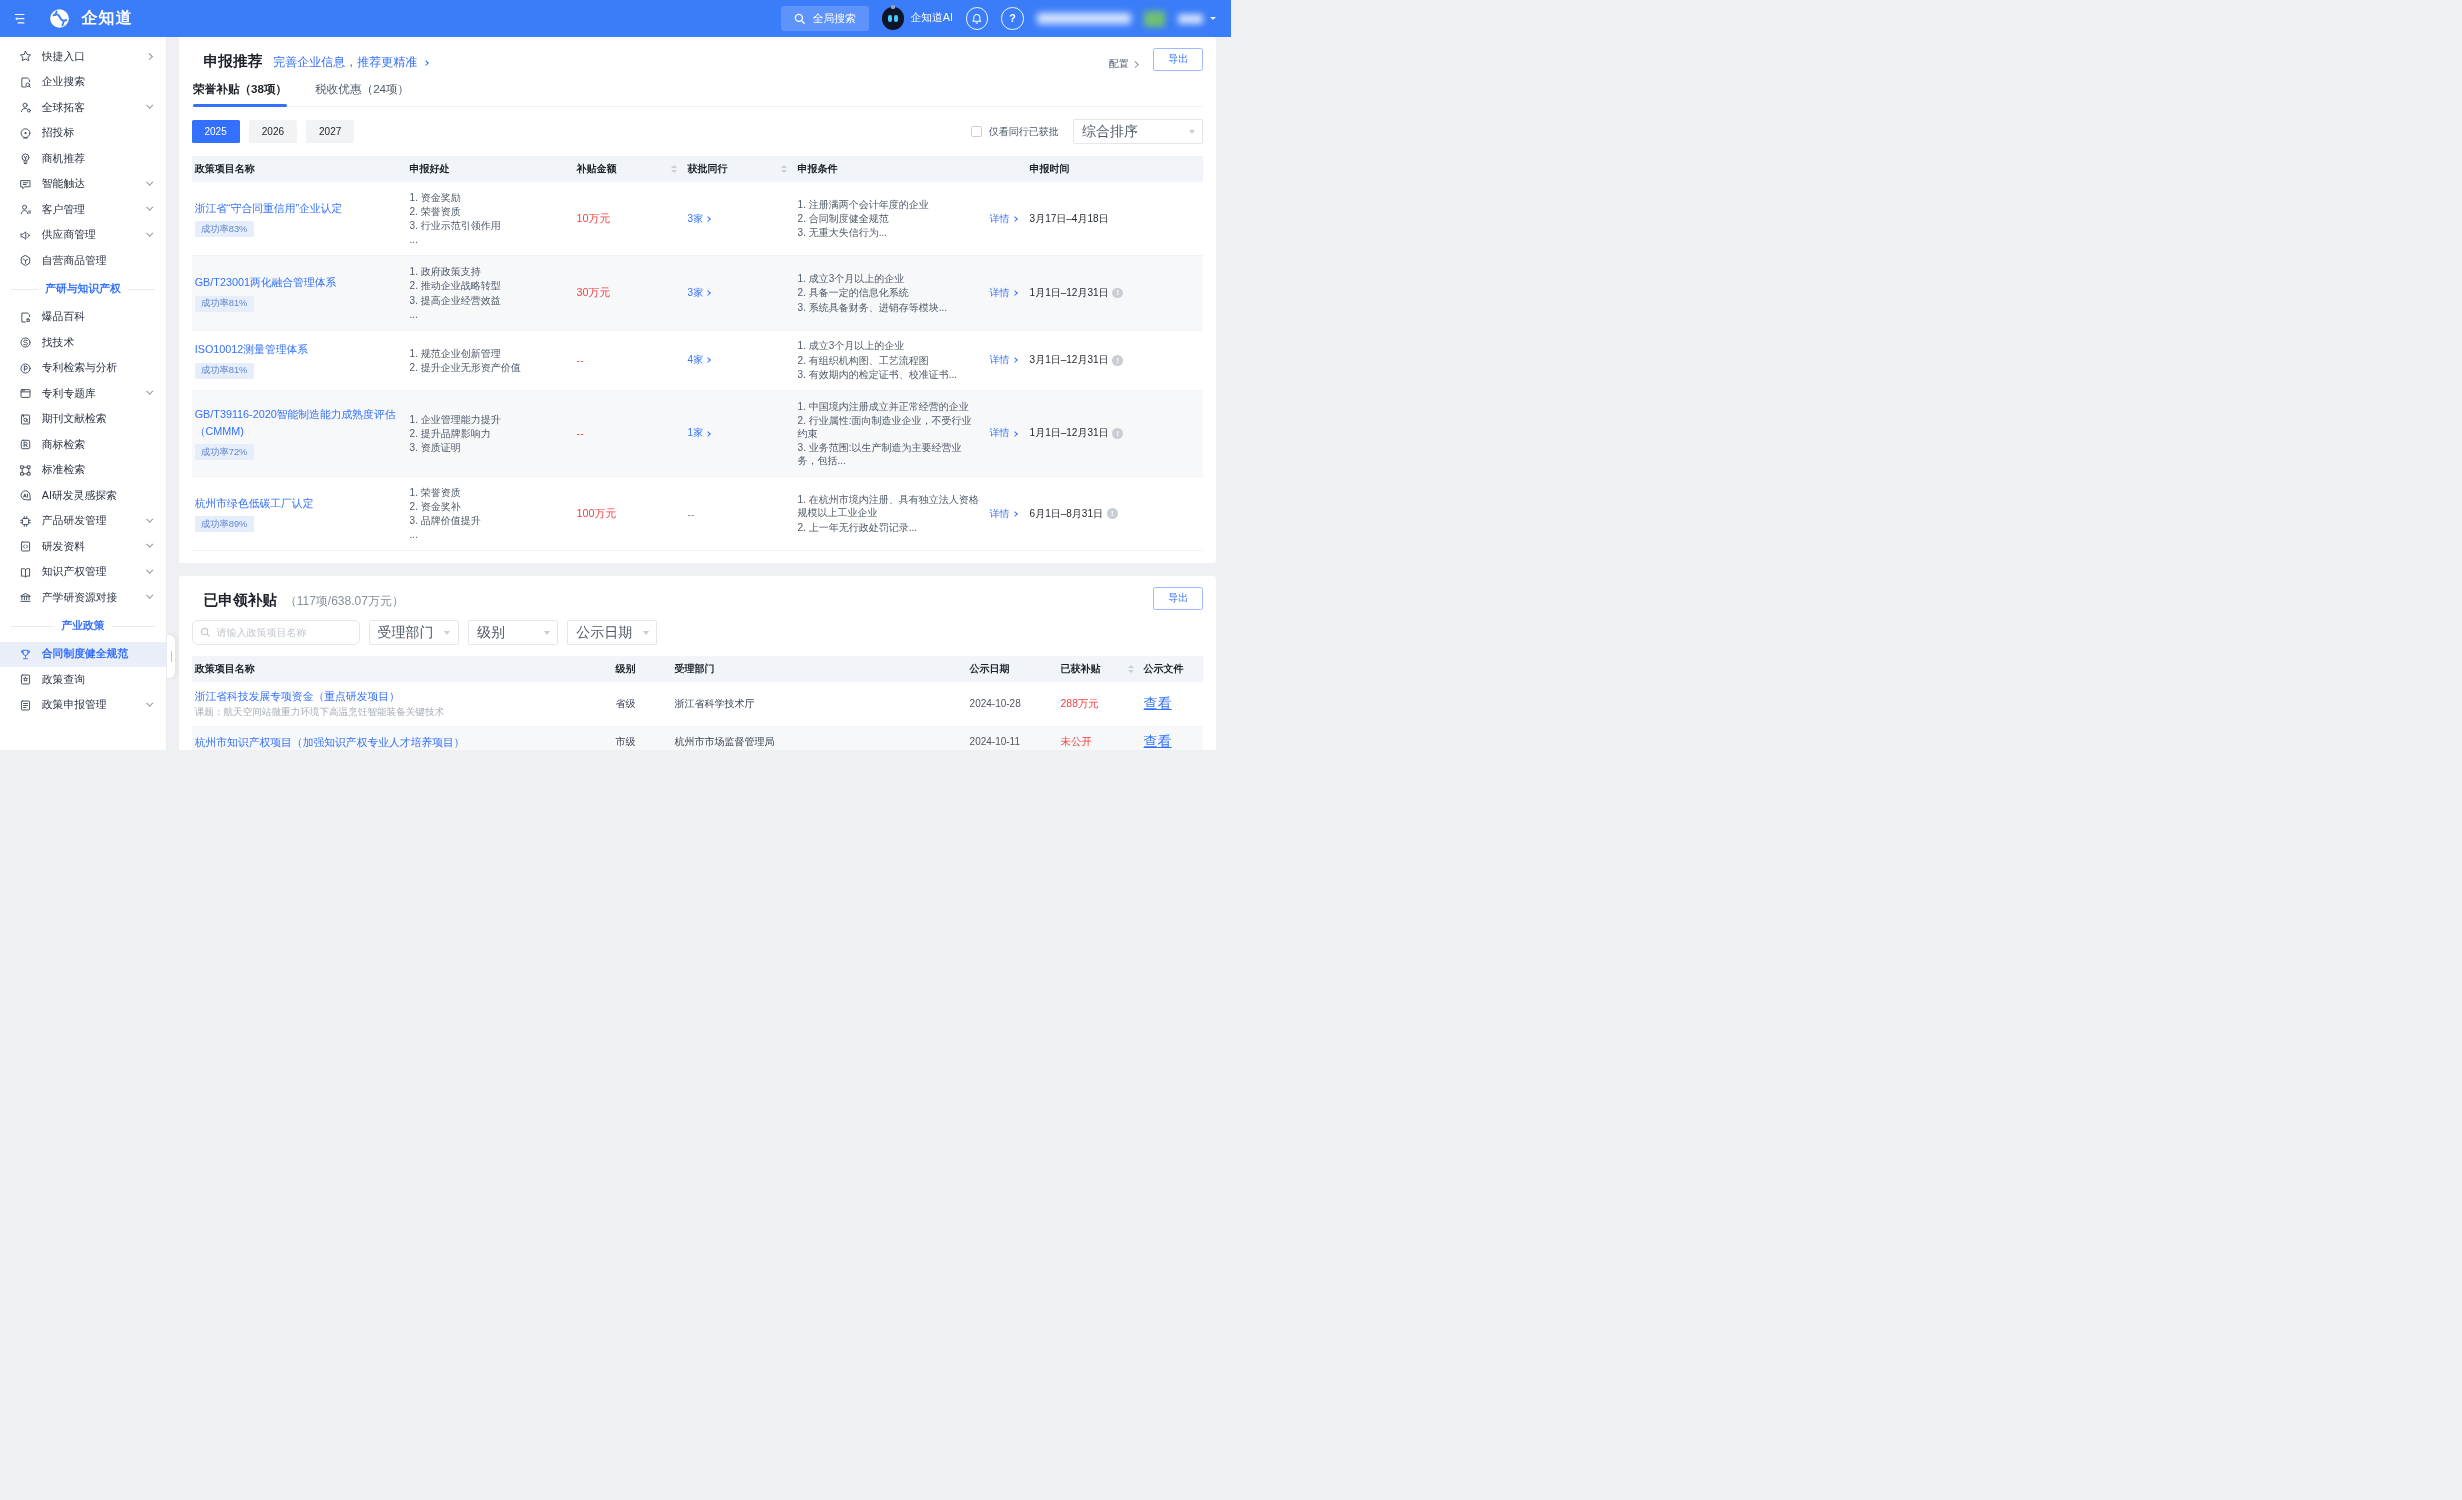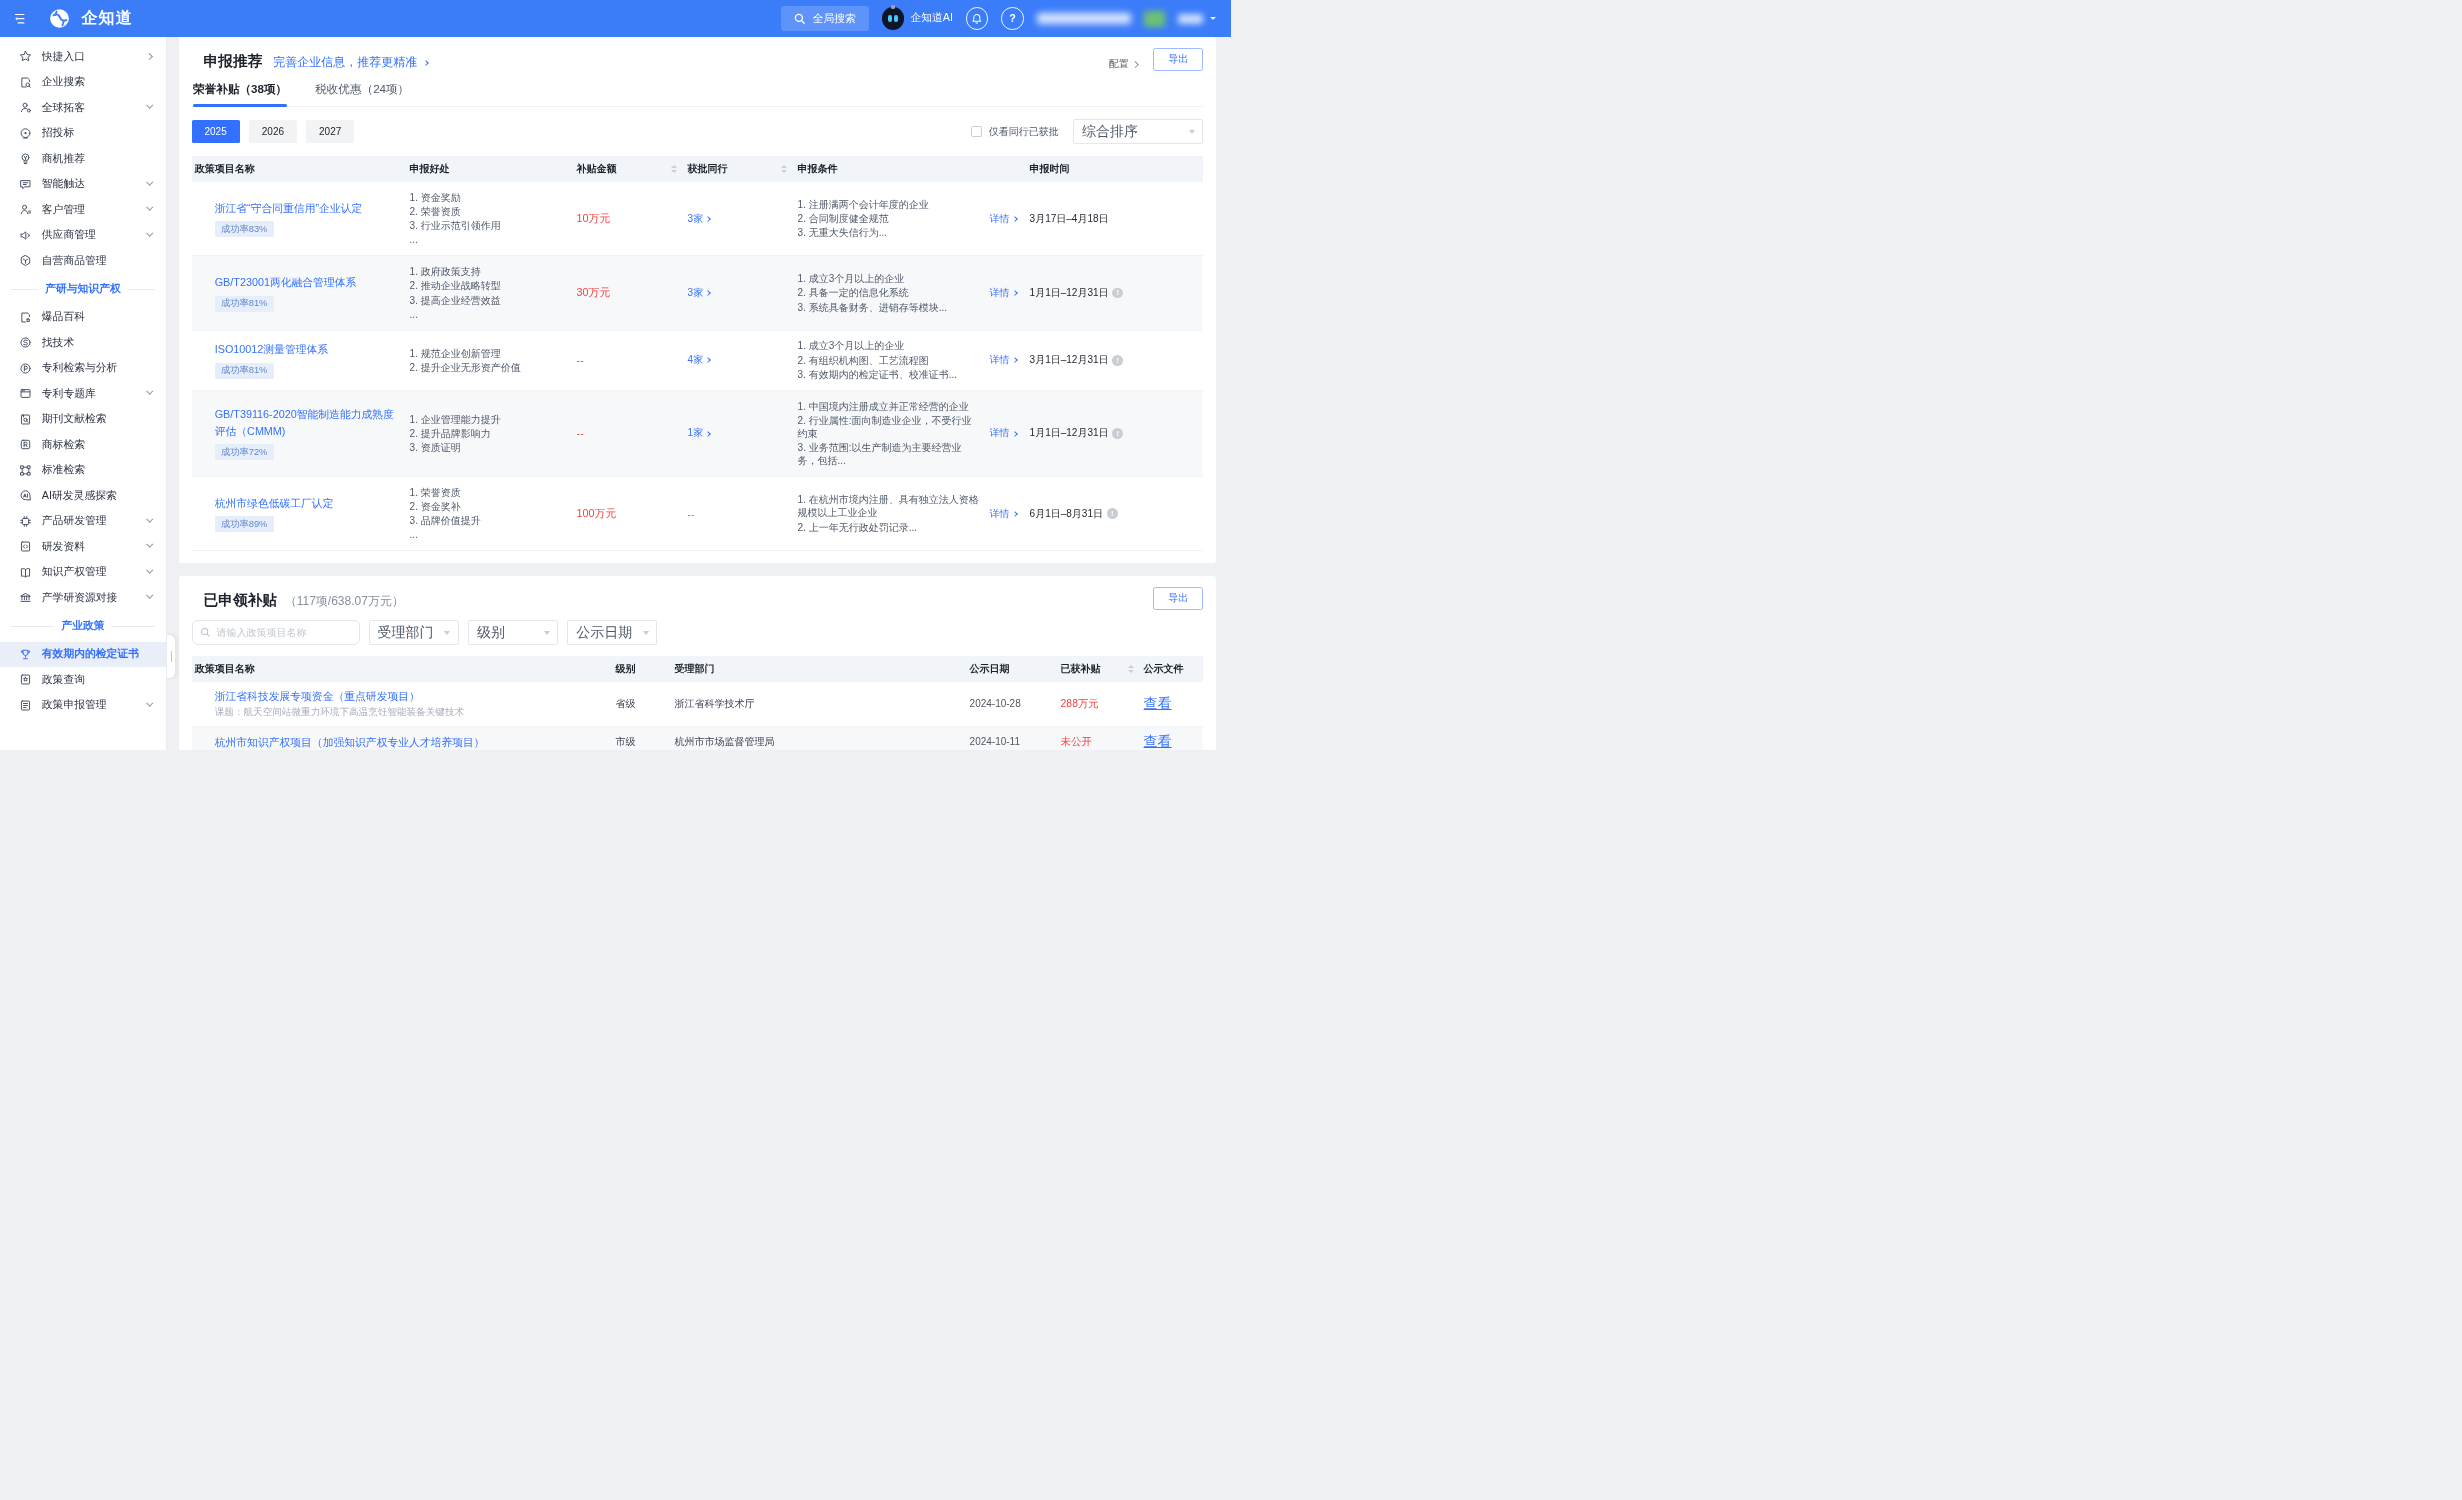--- a/index.html
+++ b/index.html
@@ -111,21 +111,21 @@
 
   
   .table1 { margin-top:12.3px; }
   .t1-row { display:grid; grid-template-columns:218px 167px 111px 110px 192px 40px 1fr; align-items:center; }
   .t1-head { background:#F1F4F9; height:25.5px; font-weight:700; font-size:10px; color:#1D2129; }
   .t1-head > div { display:flex; align-items:center; padding-right:10.8px; }
   .t1-head > div:first-child { padding-left:3.1px; }
   .t1-body .t1-row { border-bottom:0.8px solid #F2F3F5; padding:7.7px 0; }
   .t1-body .t1-row:nth-child(even) { background:#F7F8FA; }
   .cell { padding-right:10.8px; }
-  .cell:first-child { padding-left:3.1px;margin-left:20px; }
+  .cell:first-child { padding-left:3.1px; }
   .pname a { color:#3370FF; font-size:10.8px; line-height:1.5; text-decoration:none; cursor:pointer; }
   .badge { display:inline-block; margin-top:5.4px; background:#E6EEFB; color:#6286CF; font-size:9.3px; padding:1.5px 6.2px; border-radius:1.5px; }
   .lines div { font-size:10px; color:#4E5969; line-height:13px; margin:1.2px 0; }
   .amount { color:#F53F3F; font-size:10.8px; }
   .peers a { color:#3370FF; font-size:10px; text-decoration:none; cursor:pointer; white-space:nowrap; }
   .peers .none { color:#86909C; font-size:10px; }
   .detail a { color:#3370FF; font-size:10px; text-decoration:none; cursor:pointer; white-space:nowrap; }
   .chev-b { display:inline-block; width:3.9px; height:3.9px; border-top:0.9px solid currentColor; border-right:0.9px solid currentColor; transform:rotate(45deg); margin-left:3.1px; vertical-align:0.8px; }
   .time { font-size:10px; color:#1D2129; display:flex; align-items:center; gap:3.9px; white-space:nowrap; }
   .info { width:10.8px; height:10.8px; flex:none; border-radius:50%; background:#C9CDD4; color:#fff; font-size:7.7px; font-weight:700; display:inline-flex; align-items:center; justify-content:center; }
@@ -428,21 +428,21 @@
         <div class="side-sec">
           <span>产业政策</span>
         </div>
         <div class="side-item active">
           <span class="icn">
             <svg viewBox="0 0 16 16">
               <path d="M5 2.8h6v3.4a3 3 0 0 1-6 0z"></path>
               <path d="M5 3.8H2.9a2.3 2.3 0 0 0 2.4 2.6M11 3.8h2.1a2.3 2.3 0 0 1-2.4 2.6M8 9.2v2.2M5.6 13.2h4.8"></path>
             </svg>
           </span>
-          <span class="lbl">有效期内的检定证书</span>
+          <span class="lbl">合同制度健全规范</span>
         </div>
         <div class="side-item">
           <span class="icn">
             <svg viewBox="0 0 16 16">
               <rect x="3" y="2.5" width="10" height="11" rx="1"></rect>
               <path d="m8 5.2.8 1.6 1.7.2-1.2 1.2.3 1.7L8 9.1l-1.6.8.3-1.7-1.2-1.2 1.7-.2z"></path>
             </svg>
           </span>
           <span class="lbl">政策查询</span>
         </div>

